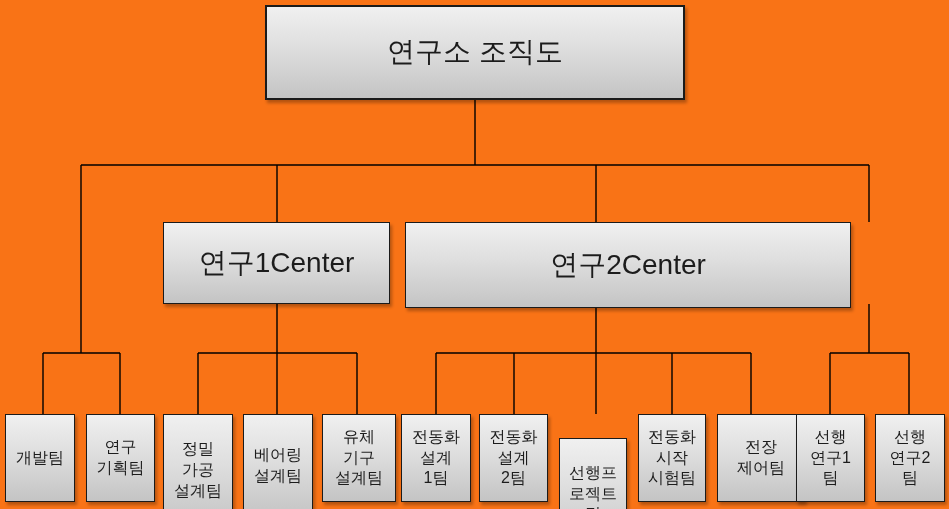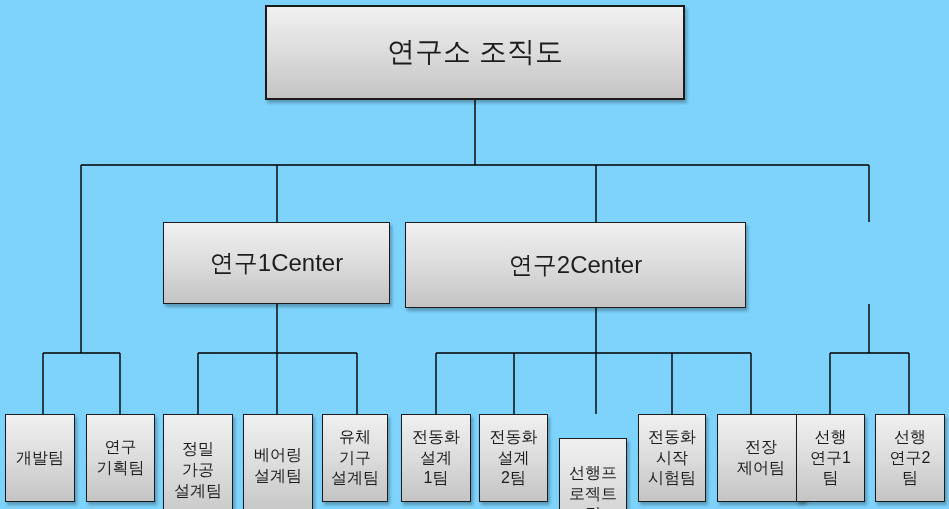--- a/index.html
+++ b/index.html
@@ -5,21 +5,21 @@
   html, body {
     margin: 0;
     padding: 0;
     background: #ffffff;
     font-family: "Liberation Sans", sans-serif;
   }
   #stage {
     position: relative;
     width: 949px;
     height: 509px;
-    background: #7dd3fc;
+    background: #f97316;
     overflow: hidden;
   }
   #connectors {
     position: absolute;
     left: 0;
     top: 0;
     width: 949px;
     height: 509px;
   }
   .node {
@@ -36,21 +36,21 @@
   }
   .node .lbl {
     white-space: pre-line;
     line-height: 1.3;
   }
   .root {
     border-width: 2px;
     font-size: 28px;
   }
   .center {
-    font-size: 24px;
+    font-size: 28px;
   }
   .team {
     font-size: 16px;
   }
 </style>
 </head>
 <body>
 
 <div id="stage">
 
@@ -83,42 +83,42 @@
       M909 353 V414"></path>
   </svg>
 
   <div class="node root" style="left:265px;top:5px;width:420px;height:95px">
     <span class="lbl">연구소 조직도</span>
   </div>
 
   <div class="node center" style="left:163px;top:222px;width:227px;height:82px">
     <span class="lbl">연구1Center</span>
   </div>
-  <div class="node center" style="left:405px;top:222px;width:341px;height:86px">
+  <div class="node center" style="left:405px;top:222px;width:446px;height:86px">
     <span class="lbl">연구2Center</span>
   </div>
 
   <div class="node team" style="left:86px;top:414px;width:69px;height:88px">
     <span class="lbl">연구
 기획팀</span>
   </div>
   <div class="node team" style="left:5px;top:414px;width:70px;height:88px">
     <span class="lbl">개발팀</span>
   </div>
 
   <div class="node team" style="left:163px;top:414px;width:70px;height:113px">
     <span class="lbl">정밀
 가공
 설계팀</span>
   </div>
   <div class="node team" style="left:243px;top:414px;width:70px;height:104px">
     <span class="lbl">베어링
 설계팀</span>
   </div>
-  <div class="node team" style="left:322px;top:414px;width:66px;height:88px">
+  <div class="node team" style="left:322px;top:414px;width:74px;height:88px">
     <span class="lbl">유체
 기구
 설계팀</span>
   </div>
 
   <div class="node team" style="left:401px;top:414px;width:70px;height:88px">
     <span class="lbl">전동화
 설계
 1팀</span>
   </div>

